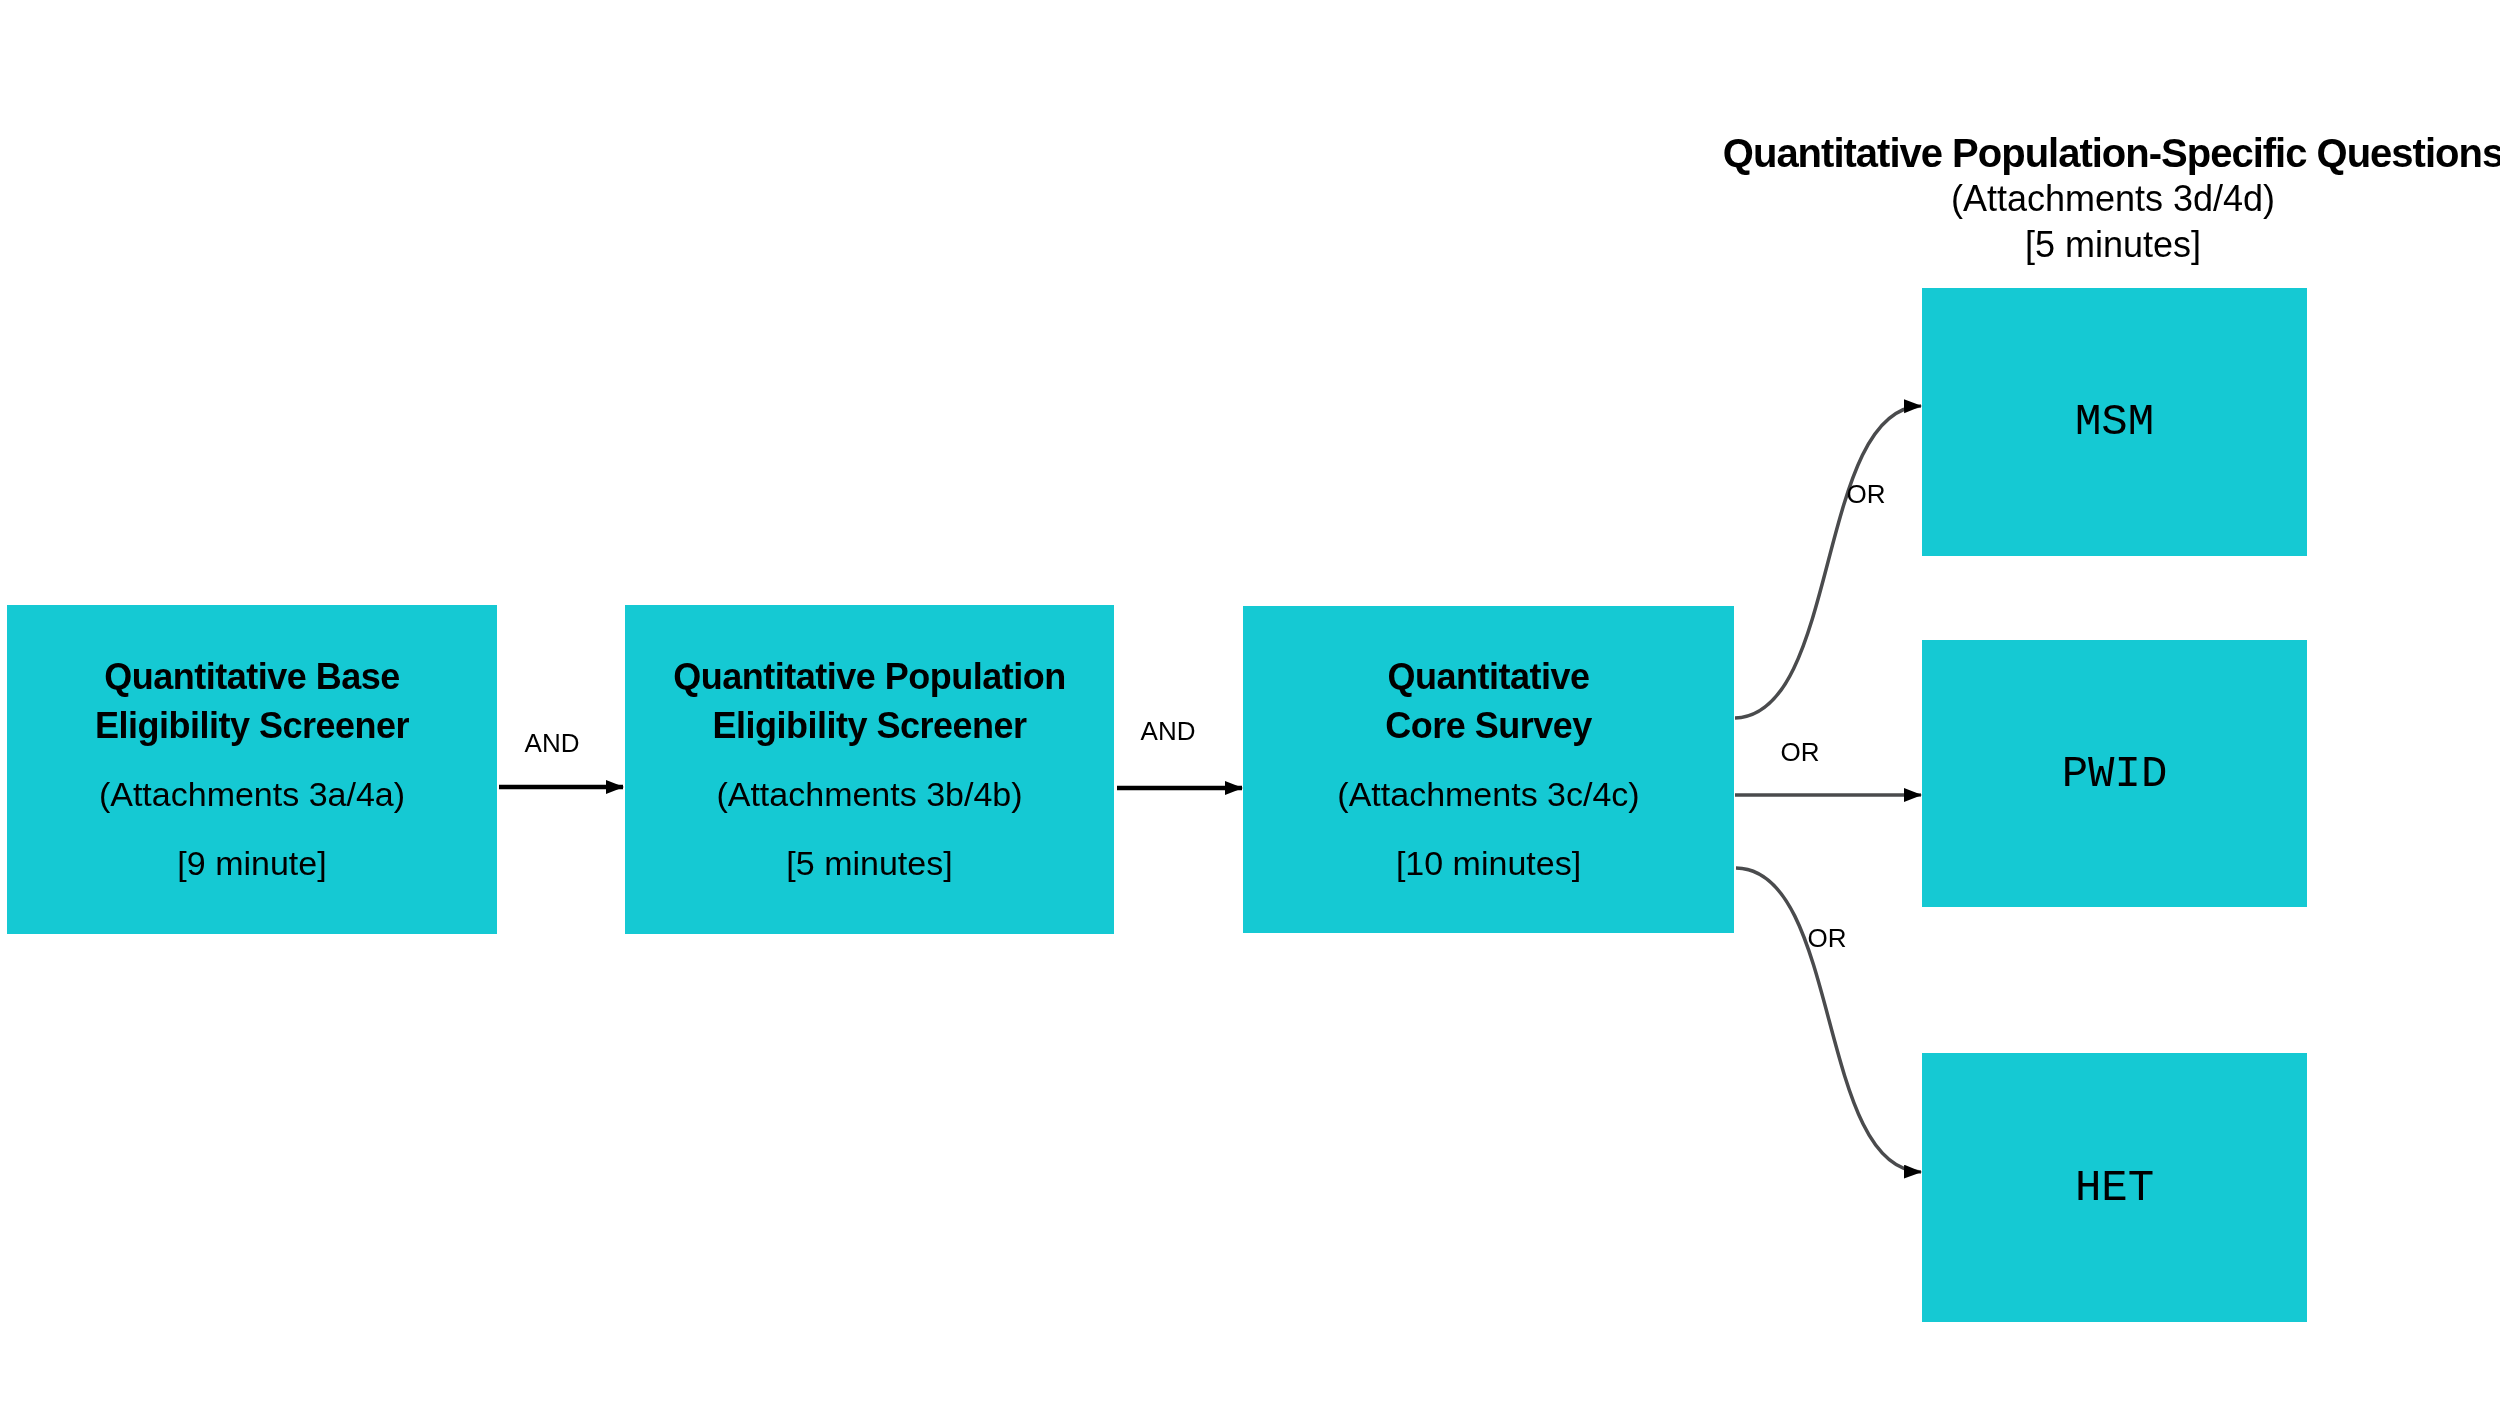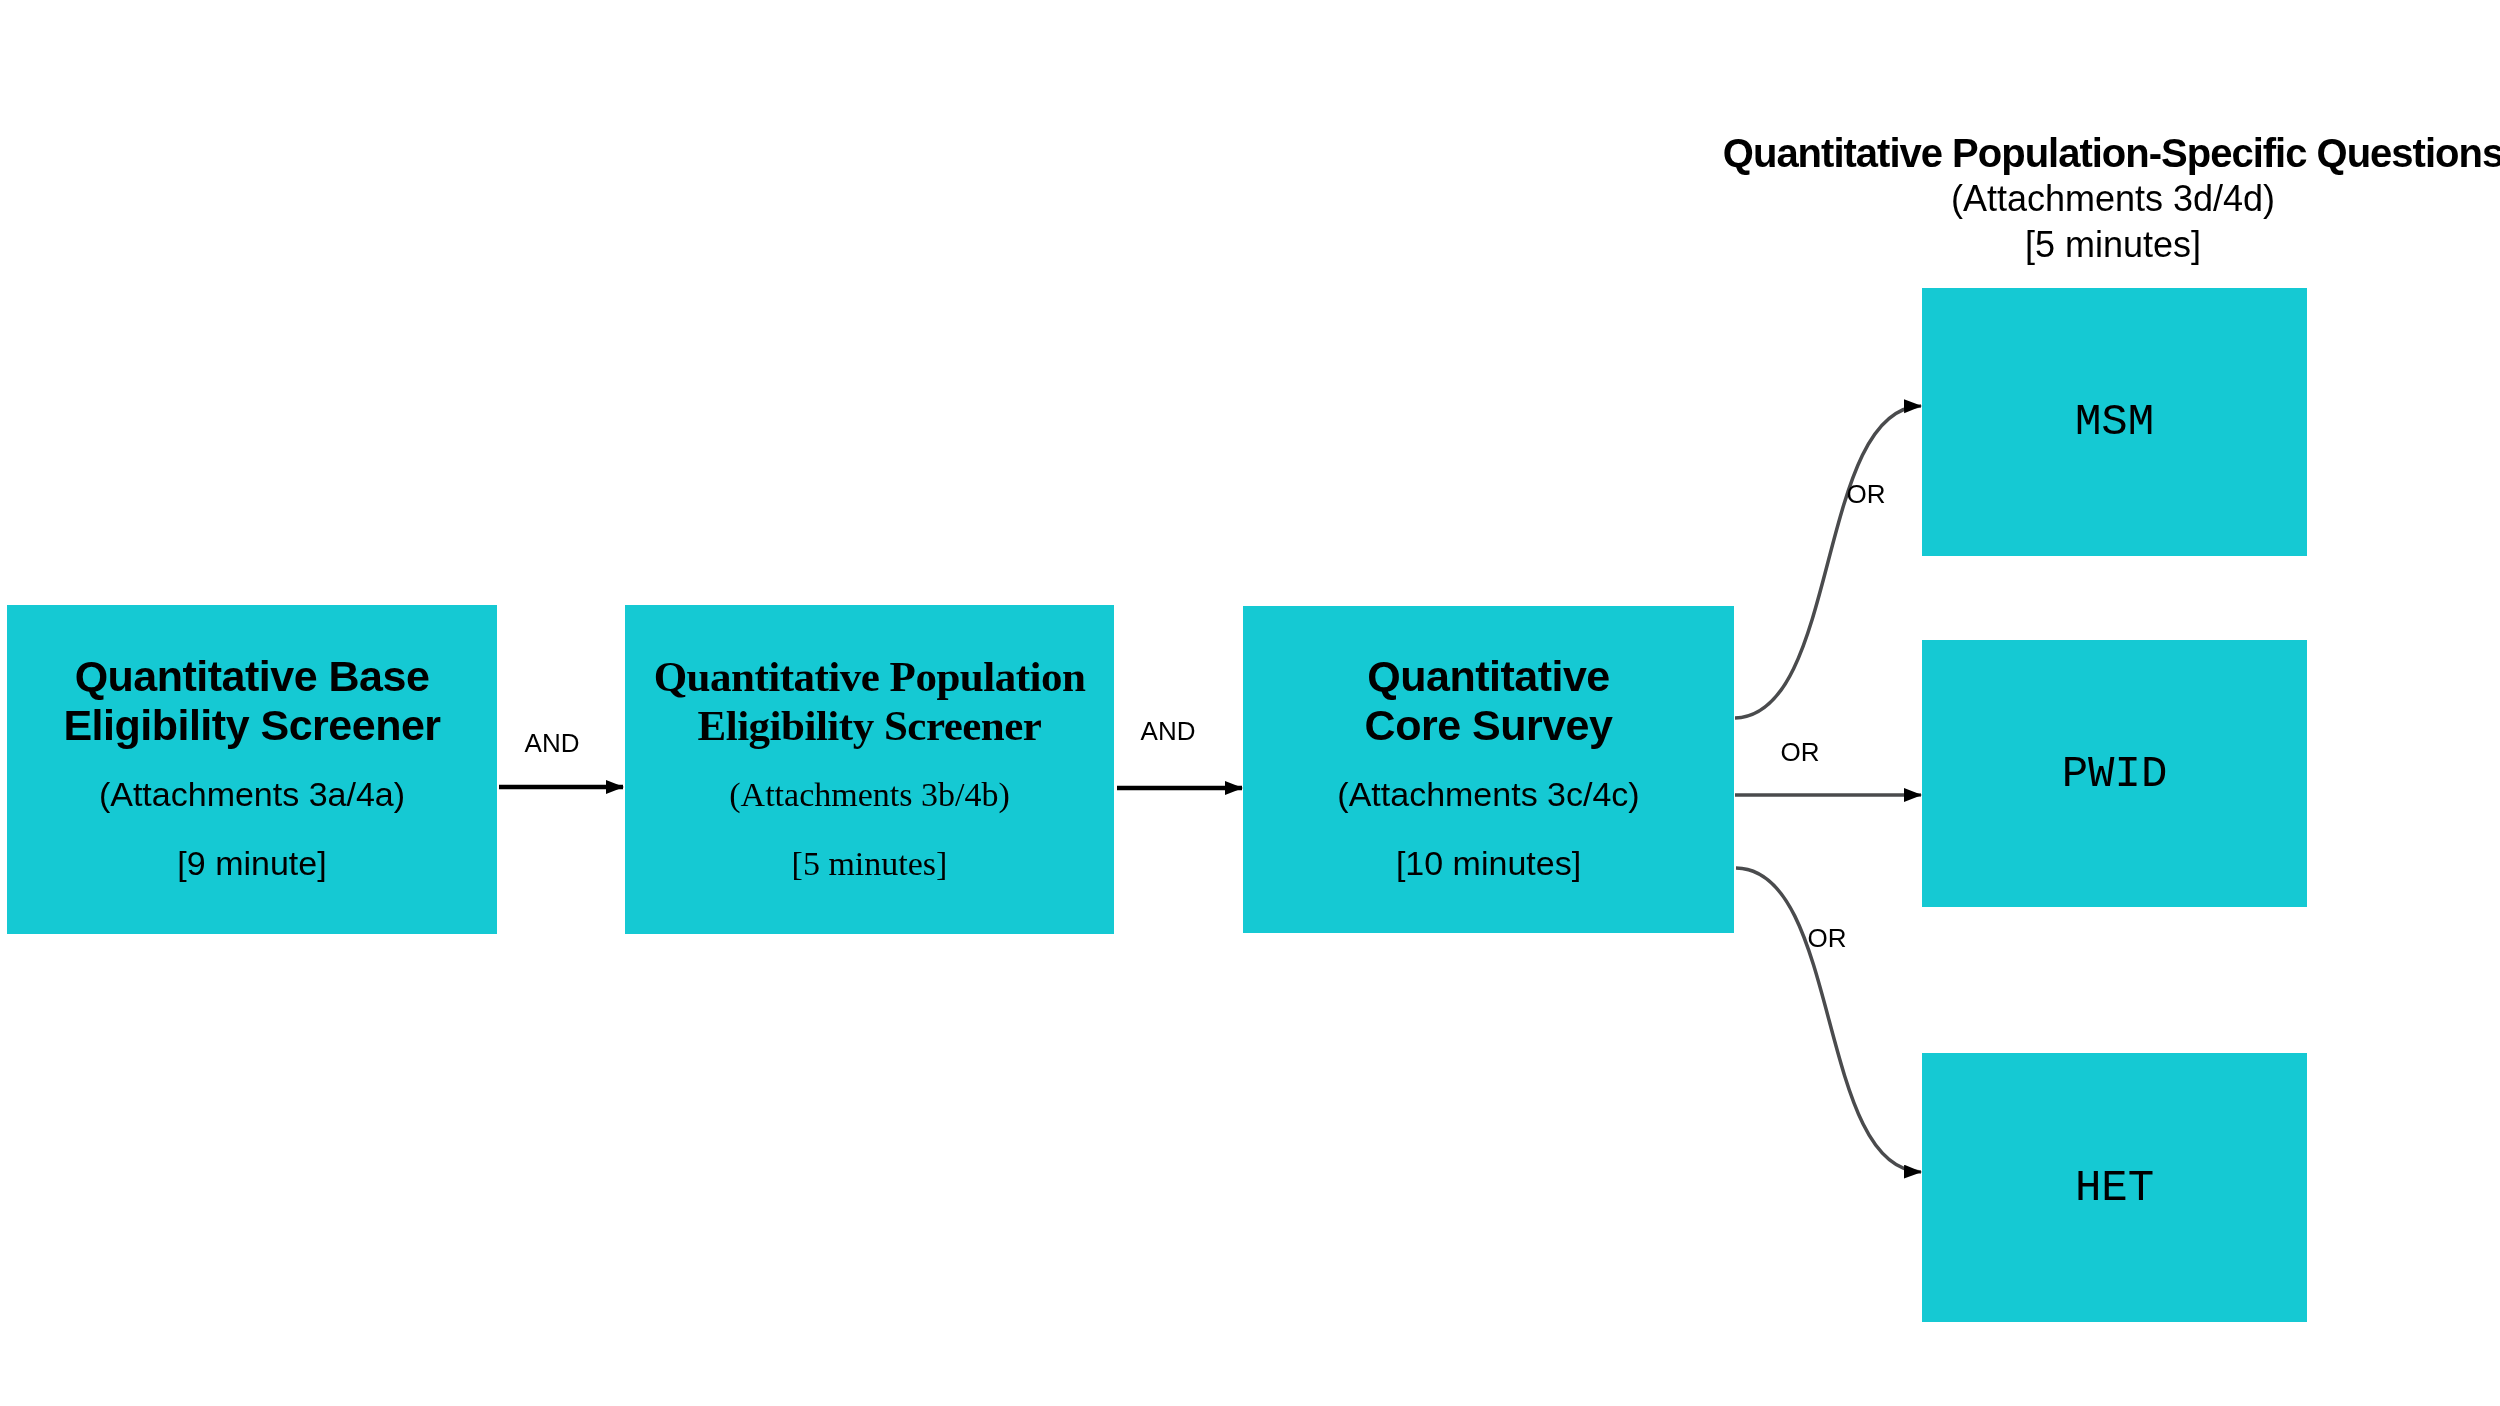--- a/index.html
+++ b/index.html
@@ -16,25 +16,25 @@
   .flow-box{
     position:absolute;
     background:#15C9D3;
     display:flex;
     flex-direction:column;
     align-items:center;
     justify-content:center;
     text-align:center;
   }
   #box-base{ left:7px;    top:605px; width:490px; height:329px; }
-  #box-pop { left:625px;  top:605px; width:489px; height:329px;font-family:Liberation Serif, serif; }
+  #box-pop { left:625px;  top:605px; width:489px; height:329px; }
   #box-core{ left:1243px; top:606px; width:491px; height:327px; }
   .box-title{
     font-weight:bold;
-    font-size:43px;
+    font-size:36px;
     line-height:49px;
     letter-spacing:-0.5px;
     white-space:nowrap;
   }
   .box-sub{
     font-size:34px;
     line-height:49px;
     white-space:nowrap;
     margin-top:20px;
   }

